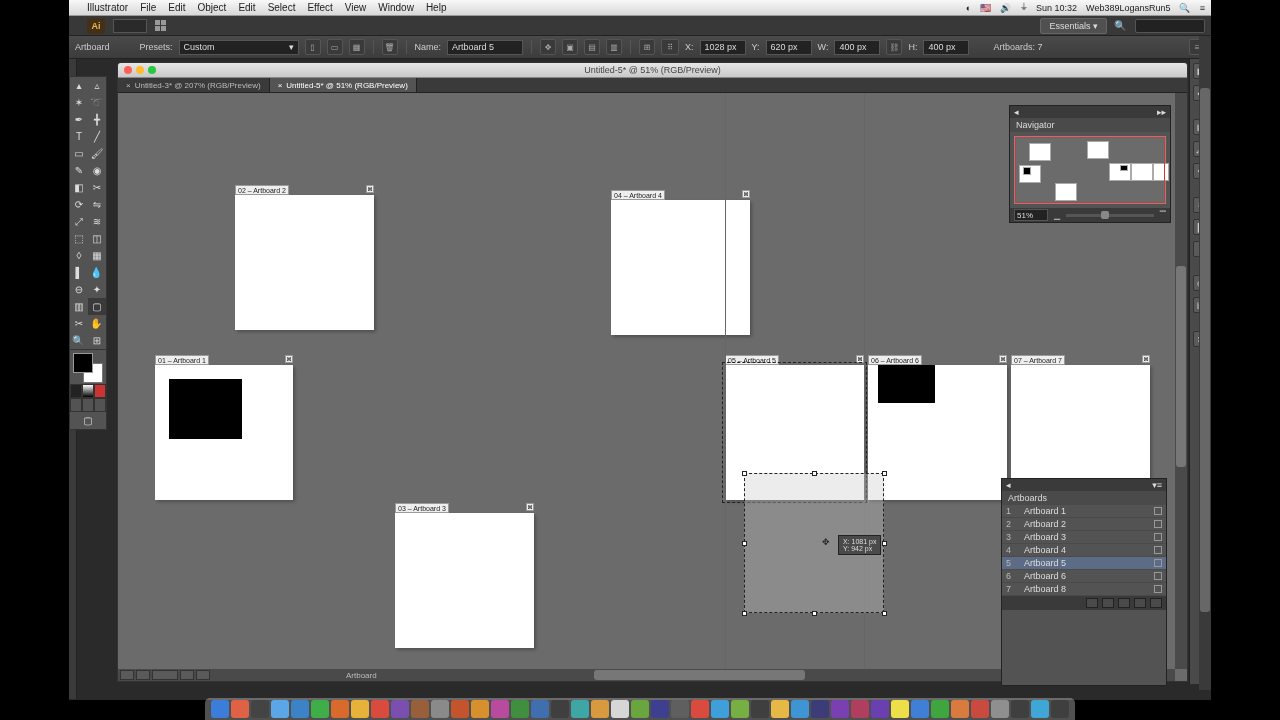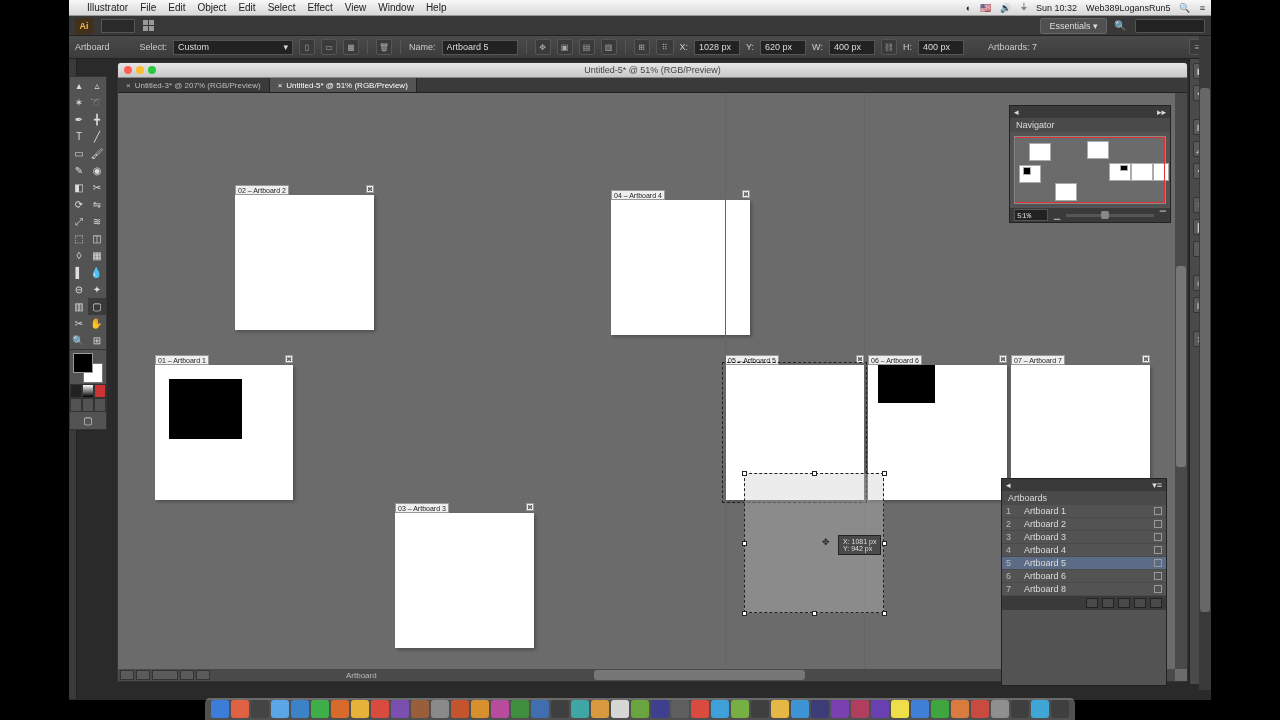--- a/index.html
+++ b/index.html
@@ -9,21 +9,21 @@
 
 .mac-menu { position:absolute; left:0; top:0; width:100%; height:16px; background:linear-gradient(#f8f8f8,#d8d8d8); display:flex; align-items:center; font-size:10px; color:#222; padding:0 6px; gap:12px; border-bottom:1px solid #999; }
 .mac-menu .apple { font-size:11px; }
 .mac-menu .appname { font-weight:normal; }
 .mac-menu .spacer { flex:1; }
 .mac-status { display:flex; gap:9px; align-items:center; font-size:9px; }
 .mac-status span { display:inline-block; }
 
 
 .app-top { position:absolute; left:0; top:16px; width:100%; height:20px; background:#383838; display:flex; align-items:center; padding:0 6px; gap:8px; border-bottom:1px solid #222; }
-.ai-box { width:18px; height:16px; background:#423018; color:#efb54a; font-size:9px; font-weight:bold; display:flex; align-items:center; justify-content:center; border-radius:2px; }
+.ai-box { width:18px; height:16px; background:#423018; color:#efb54a; font-size:9px; font-weight:bold; display:flex; align-items:center; justify-content:center; border-radius:2px;margin-left:12px; }
 .app-top .dropdown { width:34px; height:14px; background:#2a2a2a; border:1px solid #555; }
 .app-top .grid-ic { display:flex; flex-wrap:wrap; width:12px; height:12px; gap:1px; }
 .app-top .grid-ic i { width:5px; height:5px; background:#999; }
 .app-top .right { margin-left:auto; display:flex; align-items:center; gap:8px; }
 .workspace-pill { background:#505050; color:#ddd; font-size:9px; padding:2px 8px; border-radius:2px; border:1px solid #666; }
 .search-pill { width:70px; height:14px; background:#222; border:1px solid #555; border-radius:2px; }
 
 
 .control-bar { position:absolute; left:0; top:36px; width:100%; height:23px; background:linear-gradient(#4a4a4a,#3c3c3c); display:flex; align-items:center; padding:0 6px; gap:6px; font-size:9px; color:#ccc; border-bottom:1px solid #222; }
 .control-bar label { font-size:9px; color:#ccc; }
@@ -86,21 +86,21 @@
 
 .panel { position:absolute; background:#535353; border:1px solid #222; font-size:9px; color:#ddd; }
 .panel .p-head { height:12px; background:#3a3a3a; display:flex; align-items:center; padding:0 4px; justify-content:space-between; }
 .panel .p-tabs { height:14px; background:#4a4a4a; display:flex; align-items:center; }
 .panel .p-tab { padding:0 6px; font-size:9px; color:#ddd; height:14px; display:flex; align-items:center; }
 .panel .p-body { position:relative; }
 .nav-thumb { background:#6b6b6b; margin:4px; height:68px; position:relative; border:1px solid #888; }
 .nav-thumb .nr { position:absolute; background:#fff; border:1px solid #aaa; }
 .nav-view { position:absolute; border:1px solid #d33; }
 .nav-foot { height:14px; background:#3a3a3a; display:flex; align-items:center; padding:0 4px; gap:6px; }
-.nav-foot input { width:34px; height:12px; background:#222; border:1px solid #555; color:#ddd; font-size:8px; padding:0 2px;font-family:Liberation Mono, monospace; }
+.nav-foot input { width:34px; height:12px; background:#222; border:1px solid #555; color:#ddd; font-size:8px; padding:0 2px; }
 .slider { flex:1; height:3px; background:#555; position:relative; }
 .slider i { position:absolute; left:40%; top:-3px; width:8px; height:8px; background:#888; border-radius:2px; }
 
 .ab-list .row { height:13px; display:flex; align-items:center; padding:0 4px; gap:6px; font-size:9px; border-bottom:1px solid #4a4a4a; }
 .ab-list .row.sel { background:#5c6b86; }
 .ab-list .row .num { width:12px; color:#bbb; }
 .ab-list .row .ico { margin-left:auto; width:8px; height:8px; border:1px solid #999; }
 .ab-foot { height:14px; background:#3a3a3a; display:flex; align-items:center; justify-content:flex-end; padding:0 4px; gap:4px; }
 .ab-foot i { width:12px; height:10px; background:#4a4a4a; border:1px solid #222; }
 
@@ -152,21 +152,21 @@
     <div class="right">
       <div class="workspace-pill"><span>Essentials</span> ▾</div>
       <span style="color:#ccc;font-size:10px">🔍</span>
       <div class="search-pill"></div>
     </div>
   </div>
 
   <div class="control-bar">
     <label>Artboard</label>
     <div style="width:18px"></div>
-    <label>Select:</label>
+    <label>Presets:</label>
     <div class="ctl-input ctl-select" style="display:flex;align-items:center;justify-content:space-between;padding:0 4px;">
         <span>Custom</span>
         <span>▾</span>
       </div>
     <div class="ctl-btn">▯</div>
     <div class="ctl-btn">▭</div>
     <div class="ctl-btn">▦</div>
     <div class="sep"></div>
     <div class="ctl-btn">🗑</div>
     <div class="sep"></div>

